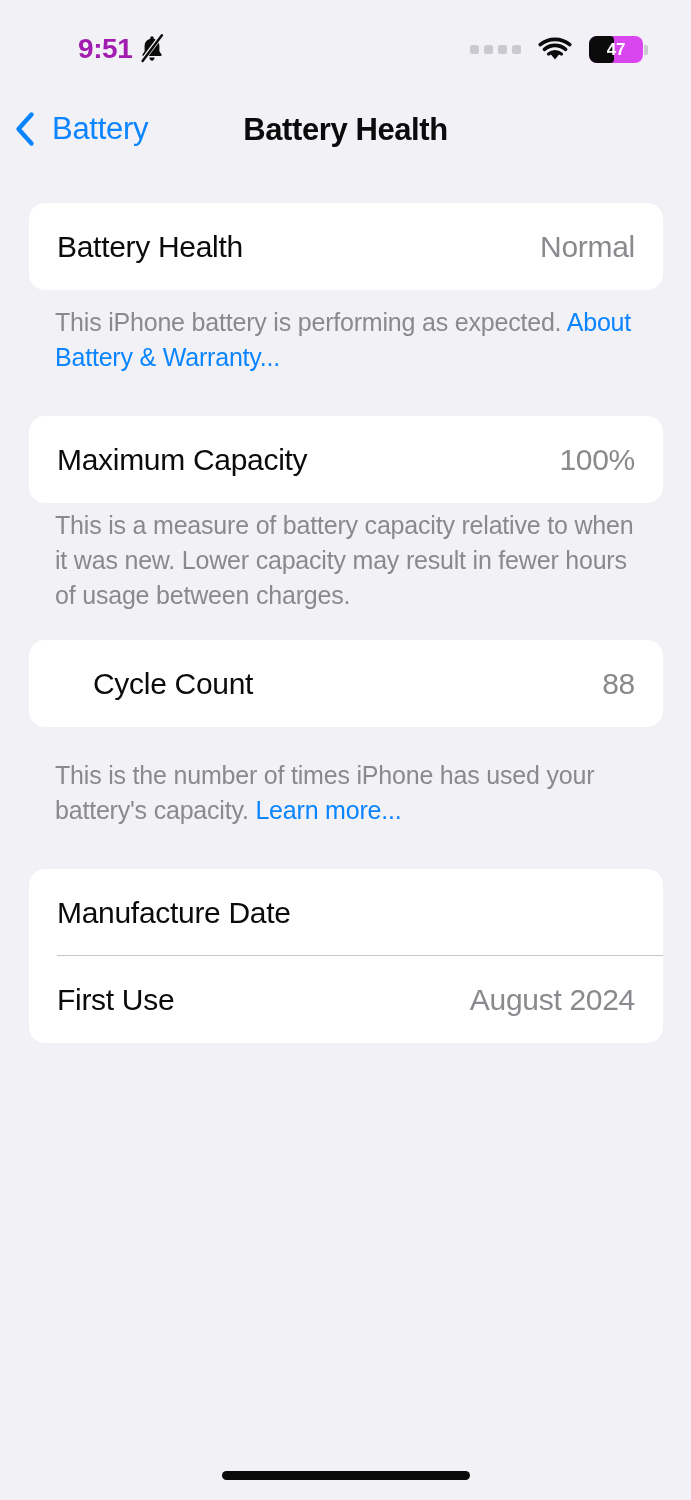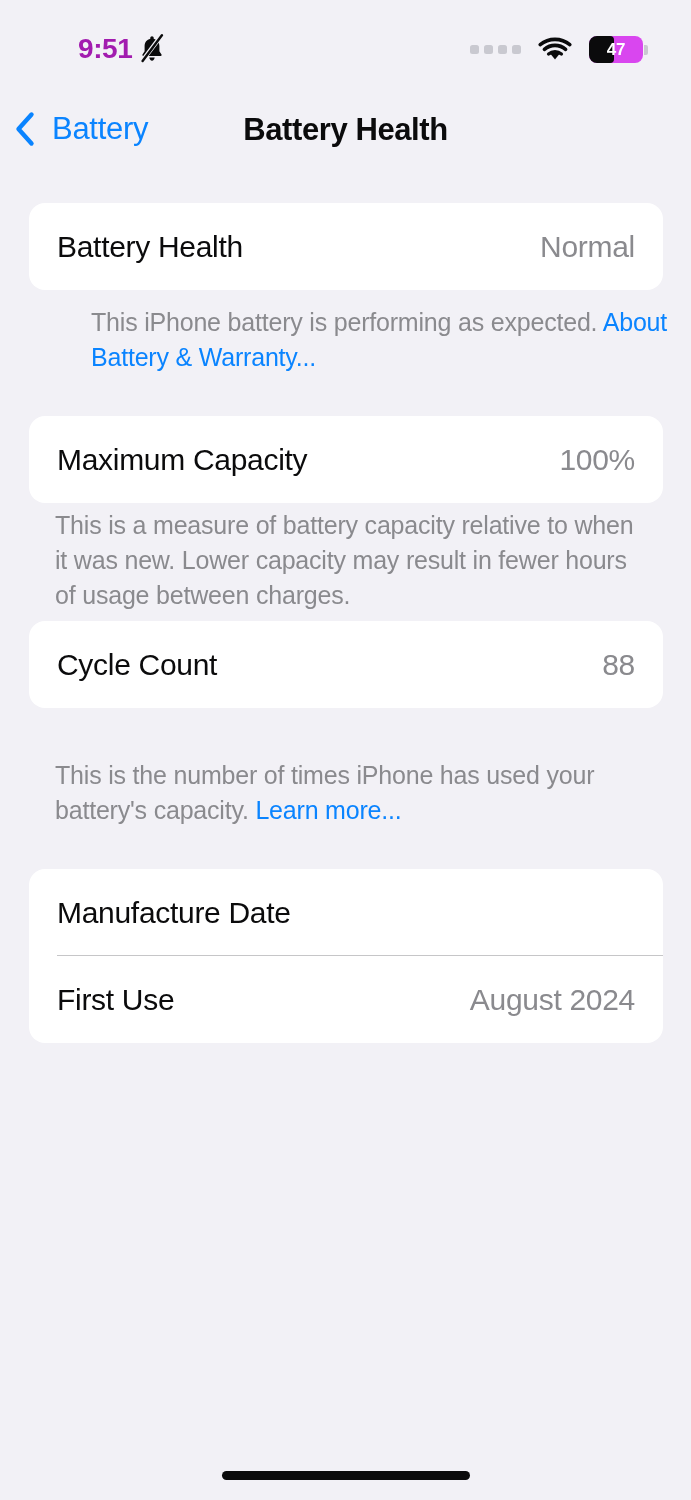--- a/index.html
+++ b/index.html
@@ -158,35 +158,35 @@
 </div>
 
 <div class="content">
 
   <div class="card" style="top:203px;">
     <div class="row">
       <span class="row-label">Battery Health</span>
       <span class="row-value">Normal</span>
     </div>
   </div>
-  <div class="footer" style="top:305px;margin-left:36px;">
+  <div class="footer" style="top:305px;">
     <span>This iPhone battery is performing as expected. </span><span class="link">About Battery &amp; Warranty...</span>
   </div>
 
   <div class="card" style="top:416px;">
     <div class="row">
       <span class="row-label">Maximum Capacity</span>
       <span class="row-value">100%</span>
     </div>
   </div>
   <div class="footer" style="top:508px;">
     <span>This is a measure of battery capacity relative to when it was new. Lower capacity may result in fewer hours of usage between charges.</span>
   </div>
 
-  <div class="card" style="top:621px;">
+  <div class="card" style="top:640px;padding-left:36px;">
     <div class="row">
       <span class="row-label">Cycle Count</span>
       <span class="row-value">88</span>
     </div>
   </div>
   <div class="footer" style="top:758px;">
     <span>This is the number of times iPhone has used your battery's capacity. </span><span class="link">Learn more...</span>
   </div>
 
   <div class="card" style="top:869px;">

